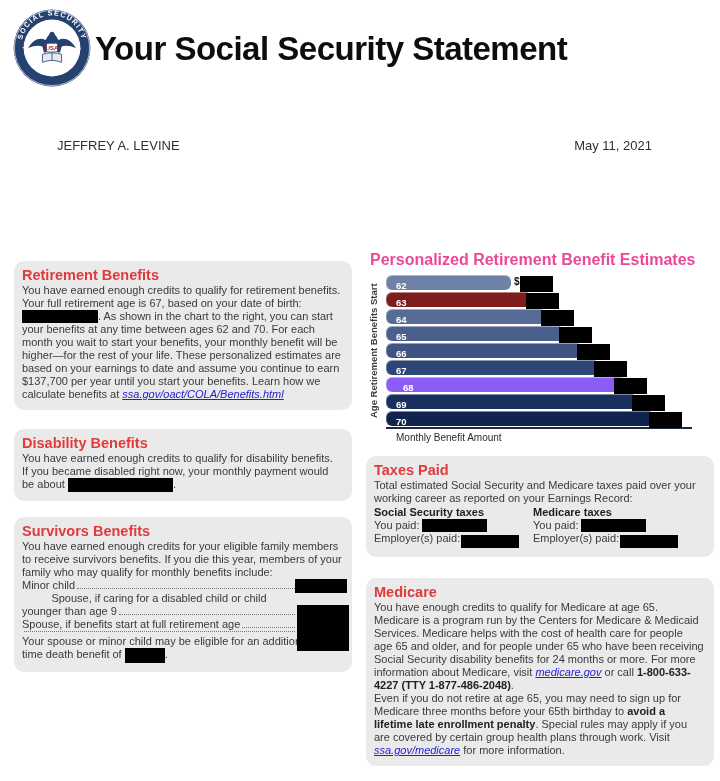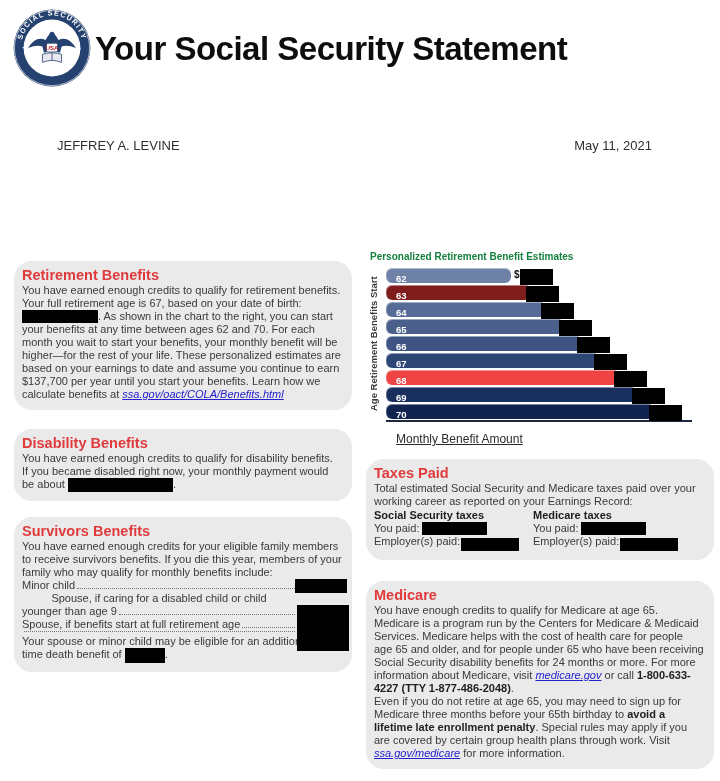--- a/index.html
+++ b/index.html
@@ -10,21 +10,21 @@
   
   .header{position:absolute;top:8px;left:12px;display:flex;align-items:center;}
   .logo{width:80px;height:80px;flex:0 0 auto;}
   .main-title{font-size:33px;font-weight:bold;color:#0d0d0d;margin-left:3px;margin-top:2px;letter-spacing:-0.5px;}
   .recipient{position:absolute;top:138px;left:57px;width:595px;display:flex;justify-content:space-between;
     font-size:13px;color:#30302e;}
   
   .left-col{position:absolute;left:14px;top:261px;width:338px;}
   .right-col{position:absolute;left:366px;top:251px;width:348px;}
   .panel{
-    background:#eaeaea;border-radius:18px;padding:6px 10px 9px 8px;
+    background:#eaeaea;border-radius:10px;padding:6px 10px 9px 8px;
     font-size:11px;line-height:13px;color:#3a3a3a;box-sizing:border-box;
   }
   .panel-heading{font-size:14.5px;font-weight:bold;color:#e03a3c;line-height:16px;margin-bottom:1px;}
   a.doc-link{color:#2420cf;font-style:italic;text-decoration:underline;text-align:center;}
   .b{font-weight:bold;color:#222;}
   
   .redact{display:inline-block;background:#000;}
   .redact-birth{width:76px;height:13px;vertical-align:-3px;}
   .redact-disability{width:105px;height:14px;vertical-align:-4px;}
   .redact-death{width:40px;height:15px;vertical-align:-5px;}
@@ -36,39 +36,39 @@
   .leader{flex:1;border-bottom:1px dotted #767676;margin:0 1px 3px 2px;min-width:6px;}
   .sv-abs-box{position:absolute;background:#000;}
   .sv-box-minor{right:5px;top:62px;width:52px;height:14px;}
   .sv-box-tall{right:3px;top:88px;width:52px;height:46px;}
   
   #disability-panel{margin-top:19px;}
   #survivors-panel{margin-top:16px;position:relative;}
   #taxes-panel{margin-top:13px;}
   #medicare-panel{margin-top:21px;}
   
-  .chart-title{font-size:10px;font-weight:bold;color:#15803d;margin:0 0 5px 4px;}
+  .chart-title{font-size:16px;font-weight:bold;color:#ec4899;margin:0 0 5px 4px;}
   .chart-body{display:flex;}
   .y-label{
     width:20px;position:relative;
   }
   .y-label span{
     position:absolute;bottom:0;left:2px;transform-origin:0 0;transform:rotate(-90deg);
     white-space:nowrap;font-size:9.5px;font-weight:bold;color:#3c3c3c;
   }
   .plot{width:306px;border-bottom:2px solid #1c2940;}
   .bar-row{position:relative;height:17px;}
   .bar{
     position:absolute;left:0;top:1px;height:15px;border-radius:6px;
     box-shadow:inset 0 1px 0 rgba(255,255,255,0.45), inset 1px 0 0 rgba(255,255,255,0.25);
   }
   .bar-age{font-size:9.5px;font-weight:bold;color:#fff;padding-left:10px;line-height:15px;display:inline-block;}
   .bar-redact{position:absolute;top:2px;width:33px;height:16px;background:#000;}
   .bar-dollar{position:absolute;top:2px;font-size:10px;font-weight:bold;color:#111;}
-  .x-label{font-size:12px;color:#2a2a2a;margin:10px 0 0 30px;text-decoration:underline;}
+  .x-label{font-size:10px;color:#2a2a2a;margin:3px 0 0 30px;}
   
   .tax-cols{display:grid;grid-template-columns:159px 1fr;margin-top:1px;}
   .tax-col-header{font-weight:bold;color:#1d1d1d;}
   .tax-line{white-space:nowrap;}
 </style>
 </head>
 <body>
 
 <div class="header">
   <svg class="logo" viewBox="0 0 100 100">
@@ -173,21 +173,21 @@
           </div>
           <div class="bar-row">
             <div class="bar" style="width: 196px; background: rgb(63, 84, 131);"><span class="bar-age">66</span></div>
             <div class="bar-redact" style="left: 191px;"></div>
           </div>
           <div class="bar-row">
             <div class="bar" style="width: 213px; background: rgb(46, 70, 118);"><span class="bar-age">67</span></div>
             <div class="bar-redact" style="left: 208px;"></div>
           </div>
           <div class="bar-row">
-            <div class="bar" style="width: 233px; background: #ef4444;"><span class="bar-age">68</span></div>
+            <div class="bar" style="width: 233px; background: #8b5cf6; padding-left: 7px;"><span class="bar-age">68</span></div>
             <div class="bar-redact" style="left: 228px;"></div>
           </div>
           <div class="bar-row">
             <div class="bar" style="width: 251px; background: rgb(25, 47, 93);"><span class="bar-age">69</span></div>
             <div class="bar-redact" style="left: 246px;"></div>
           </div>
           <div class="bar-row">
             <div class="bar" style="width: 268px; background: rgb(17, 36, 80);"><span class="bar-age">70</span></div>
             <div class="bar-redact" style="left: 263px;"></div>
           </div>

